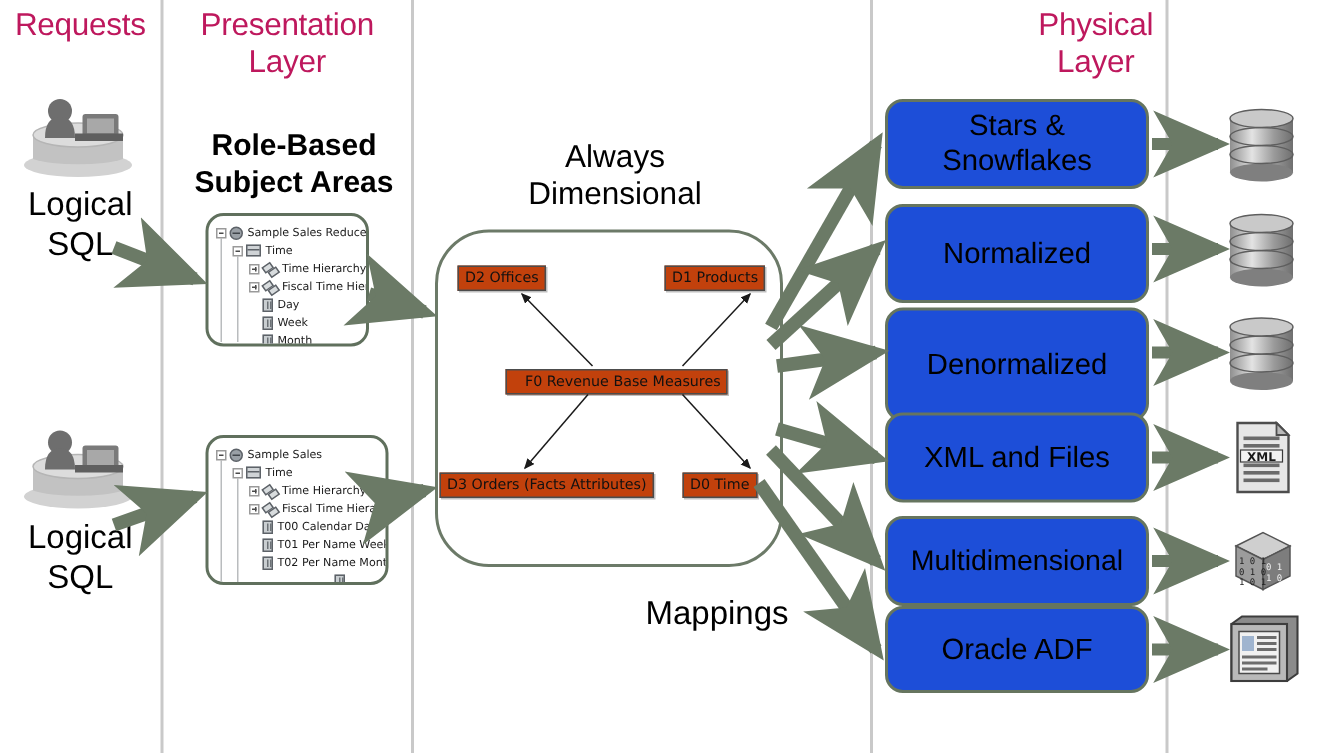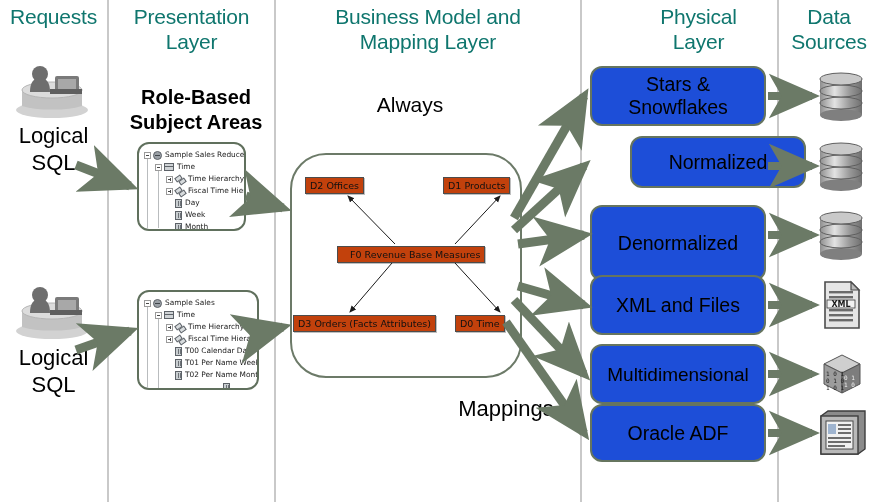--- a/index.html
+++ b/index.html
@@ -24,21 +24,21 @@
     background: #c9c9c9;
   }
 
   
   .col-title {
     position: absolute;
     text-align: center;
     font-size: 21px;
     line-height: 25px;
     letter-spacing: -0.2px;
-    color: #0f766e;
+    color: #be185d;
   }
   .sub-title {
     position: absolute;
     text-align: center;
     font-size: 20px;
     line-height: 25px;
     font-weight: 600;
     color: #000;
   }
   .sub-title.light { font-weight: 400; }
@@ -204,42 +204,35 @@
 
   <div class="col-title" style="left:0px; top:4px; width:107px;">
     <div>Requests</div>
   </div>
 
   <div class="col-title" style="left:109px; top:4px; width:165px;">
     <div>Presentation</div>
     <div>Layer</div>
   </div>
 
-  <div class="col-title" style="left:276px; top:4px; width:304px;">
-    <div>Business Model and</div>
-    <div>Mapping Layer</div>
-  </div>
-
-  <div class="col-title" style="left:582px; top:4px; width:233px;">
+
+  <div class="col-title" style="left:614px; top:4px; width:233px;">
     <div>Physical</div>
     <div>Layer</div>
   </div>
 
-  <div class="col-title" style="left:779px; top:4px; width:100px;">
-    <div>Data</div>
-    <div>Sources</div>
-  </div>
 
   <div class="sub-title" style="left:109px; top:85px; width:174px;">
     <div>Role-Based</div>
     <div>Subject Areas</div>
   </div>
 
   <div class="sub-title light" style="left:300px; top:92px; width:220px; font-size:21px;">
     <div>Always</div>
+    <div>Dimensional</div>
   </div>
 
   <div style="position:absolute; left:0; top:62px; width:107px;">
     <svg width="107" height="58" viewBox="0 0 107 58">
       <ellipse cx="52" cy="48" rx="36" ry="8" fill="#d2d2d2"></ellipse>
       <path d="M22 28 h60 v16 a36 8 0 0 1 -60 0 z" fill="#c2c2c2"></path>
       <ellipse cx="52" cy="28" rx="30" ry="8" fill="#dcdcdc" stroke="#b5b5b5"></ellipse>
       <rect x="55" y="14" width="24" height="16" rx="2" fill="#7a7a7a"></rect>
       <rect x="58" y="17" width="18" height="10" fill="#a8a8a8"></rect>
       <rect x="50" y="27" width="32" height="5" fill="#5f5f5f"></rect>
@@ -359,29 +352,29 @@
   </div>
 
   <div class="bmm-box" style="left:290px; top:153px; width:232px; height:225px;"></div>
 
   <div class="bmm-node" style="left:305px; top:177px;">D2 Offices</div>
   <div class="bmm-node" style="left:443px; top:177px;">D1 Products</div>
   <div class="bmm-node" style="left:337px; top:246px;padding-left:12px;">F0 Revenue Base Measures</div>
   <div class="bmm-node" style="left:293px; top:315px;">D3 Orders (Facts Attributes)</div>
   <div class="bmm-node" style="left:455px; top:315px;">D0 Time</div>
 
-  <div class="big-label" style="left:436px; top:395px; width:140px; font-size:22px;">Mappings</div>
+  <div class="big-label" style="left:408px; top:395px; width:140px; font-size:22px;">Mappings</div>
 
   <div class="phys-box" style="top:66px; height:60px;">
     <div>
       <div>Stars &amp;</div>
       <div>Snowflakes</div>
     </div>
   </div>
-  <div class="phys-box" style="top:136px; height:52px;margin-left:40px;">
+  <div class="phys-box" style="top:136px; height:66px;">
     <div>Normalized</div>
   </div>
   <div class="phys-box" style="top:205px; height:76px;text-align:center;">
     <div>Denormalized</div>
   </div>
   <div class="phys-box" style="top:275px; height:60px;">
     <div>XML and Files</div>
   </div>
   <div class="phys-box" style="top:344px; height:60px;">
     <div style="font-size:19px;">Multidimensional</div>

